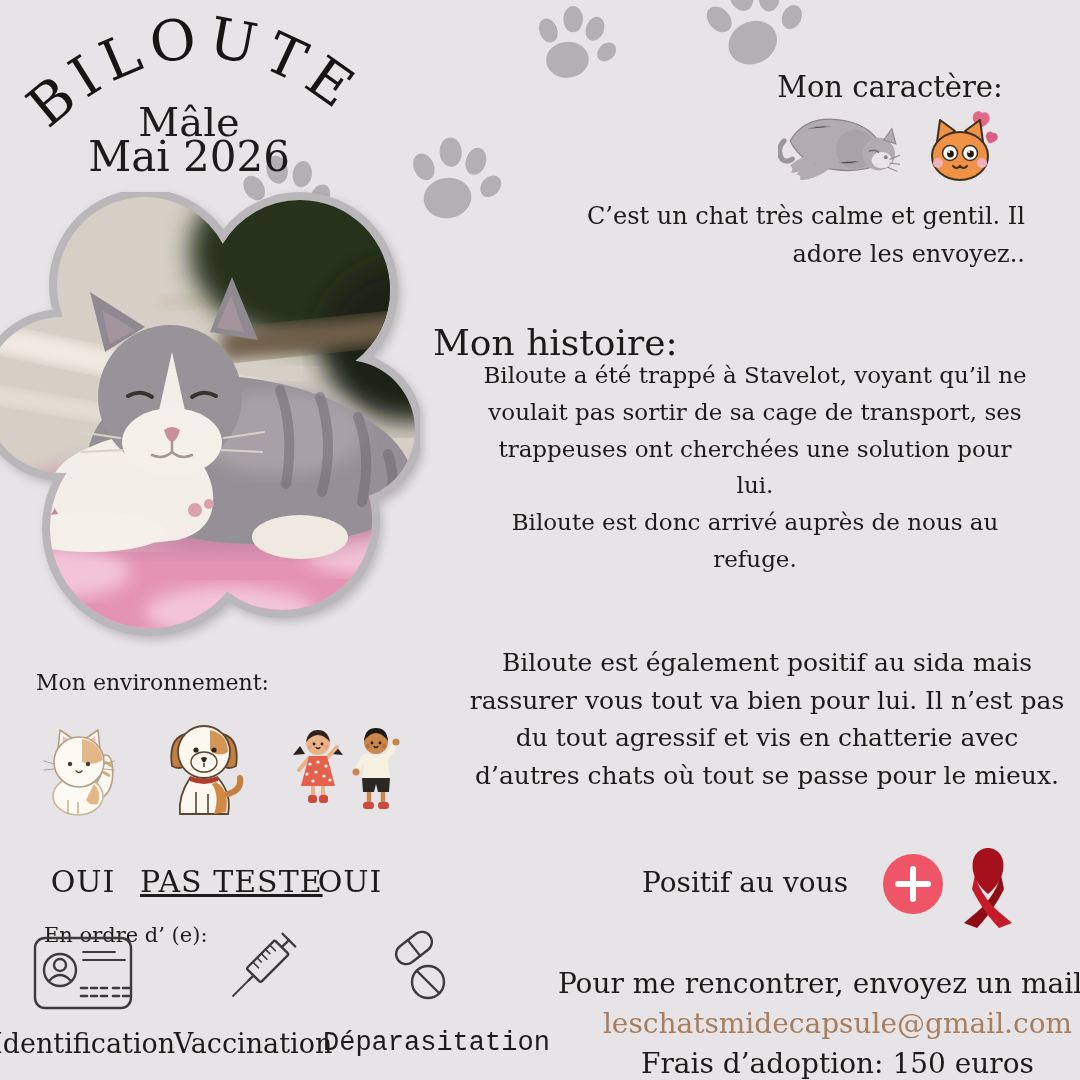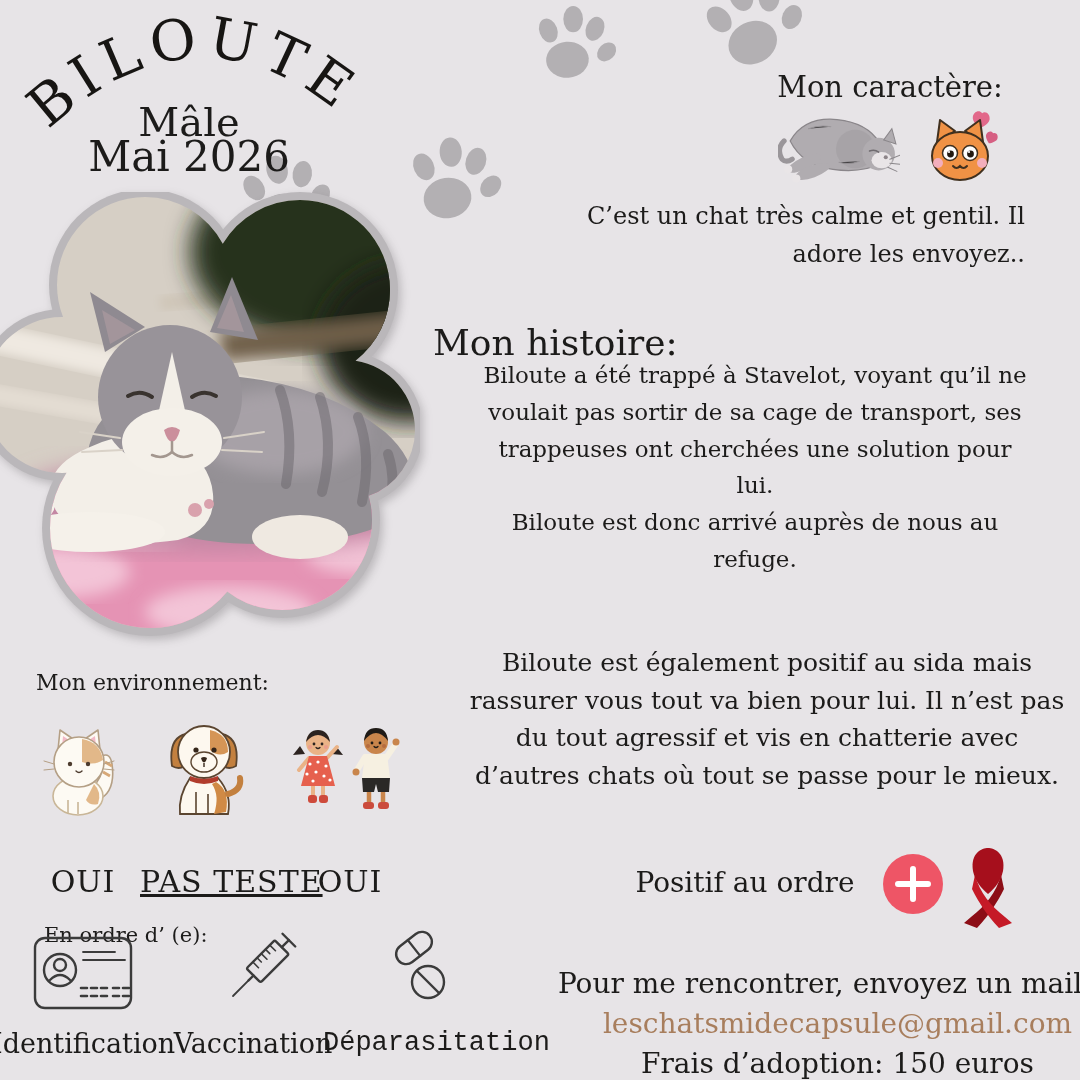--- a/index.html
+++ b/index.html
@@ -373,21 +373,21 @@
       <path d="M 32 14 L 32 34"></path>
     </g>
     <circle cx="46" cy="58" r="16"></circle>
     <path d="M 35 47 L 57 69"></path>
   </svg>
 
   <div class="abs med-label med-l1 center">Identification</div>
   <div class="abs med-label med-l2 center">Vaccination</div>
   <div class="abs med-label med-l3 center">Déparasitation</div>
 
-  <div class="abs sida-label center">Positif au ordre</div>
+  <div class="abs sida-label center">Positif au vous</div>
   <svg class="abs sida-plus" viewBox="0 0 60 60">
     <circle cx="30" cy="30" r="30" fill="#ee5566"></circle>
     <path d="M 30 15 L 30 45 M 15 30 L 45 30" stroke="#ffffff" stroke-width="6" stroke-linecap="round"></path>
   </svg>
   <svg class="abs sida-ribbon" viewBox="0 0 56 84">
     <path d="M 41 30 C 36 48 26 60 11 72 L 4 78 L 17 83 C 29 70 37 58 44 44 Z" fill="#8c0d16"></path>
     <path d="M 15 30 C 20 48 30 60 45 72 L 52 78 L 39 83 C 27 70 19 58 12 44 Z" fill="#c51a27"></path>
     <path d="M 13 26 C 10 8 22 3 28 3 C 34 3 46 8 43 26 C 41 36 35 43 28 49 C 21 43 15 36 13 26 Z" fill="#a60f1c"></path>
   </svg>
 

